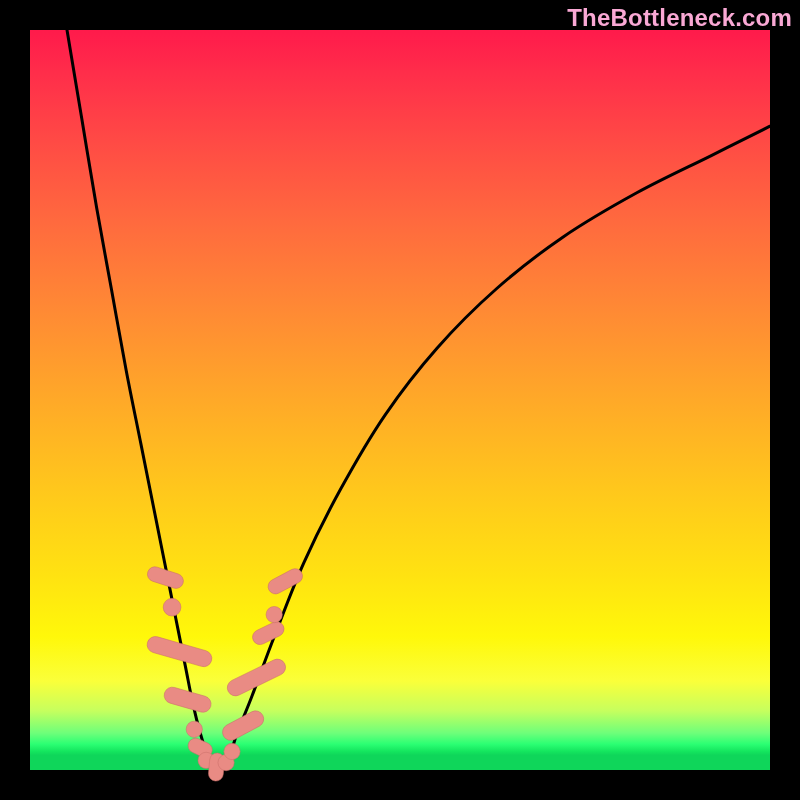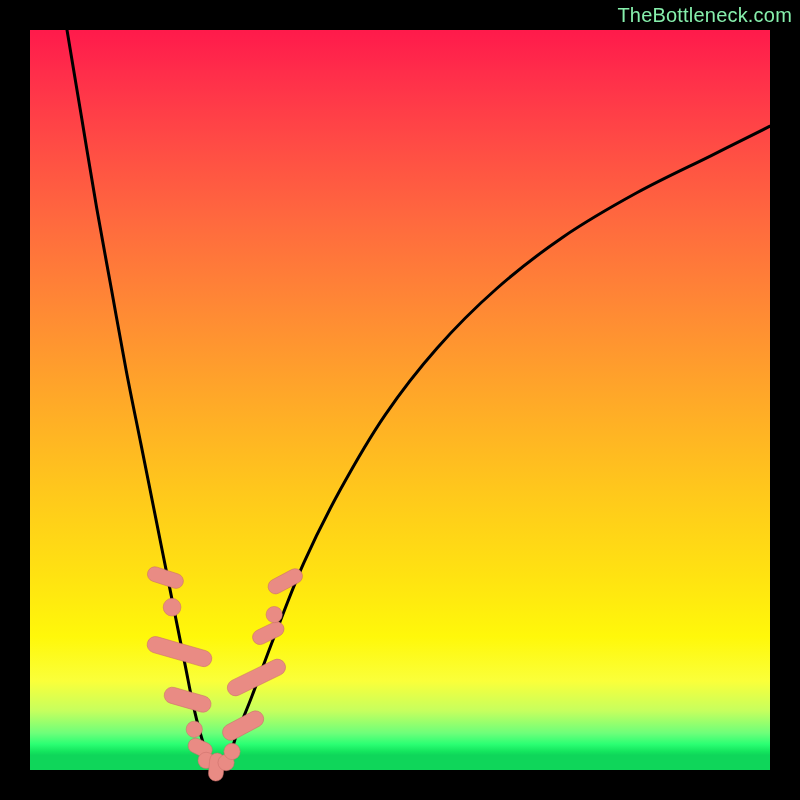--- a/index.html
+++ b/index.html
@@ -43,23 +43,23 @@
       #2bff73 96.5%,
       #14e55e 97.5%,
       #0fd65a 98%,
       #0fd65a 100%
     );
   }
   .watermark {
     position: absolute;
     top: 4px;
     right: 8px;
-    color: #86efac;
-    font-size: 20px;
-    font-weight: 400;
+    color: #f9a8d4;
+    font-size: 24px;
+    font-weight: 700;
     letter-spacing: 0.2px;
     user-select: none;
   }
   svg.curve {
     position: absolute;
     left: 0;
     top: 0;
     width: 740px;
     height: 740px;
     overflow: visible;

